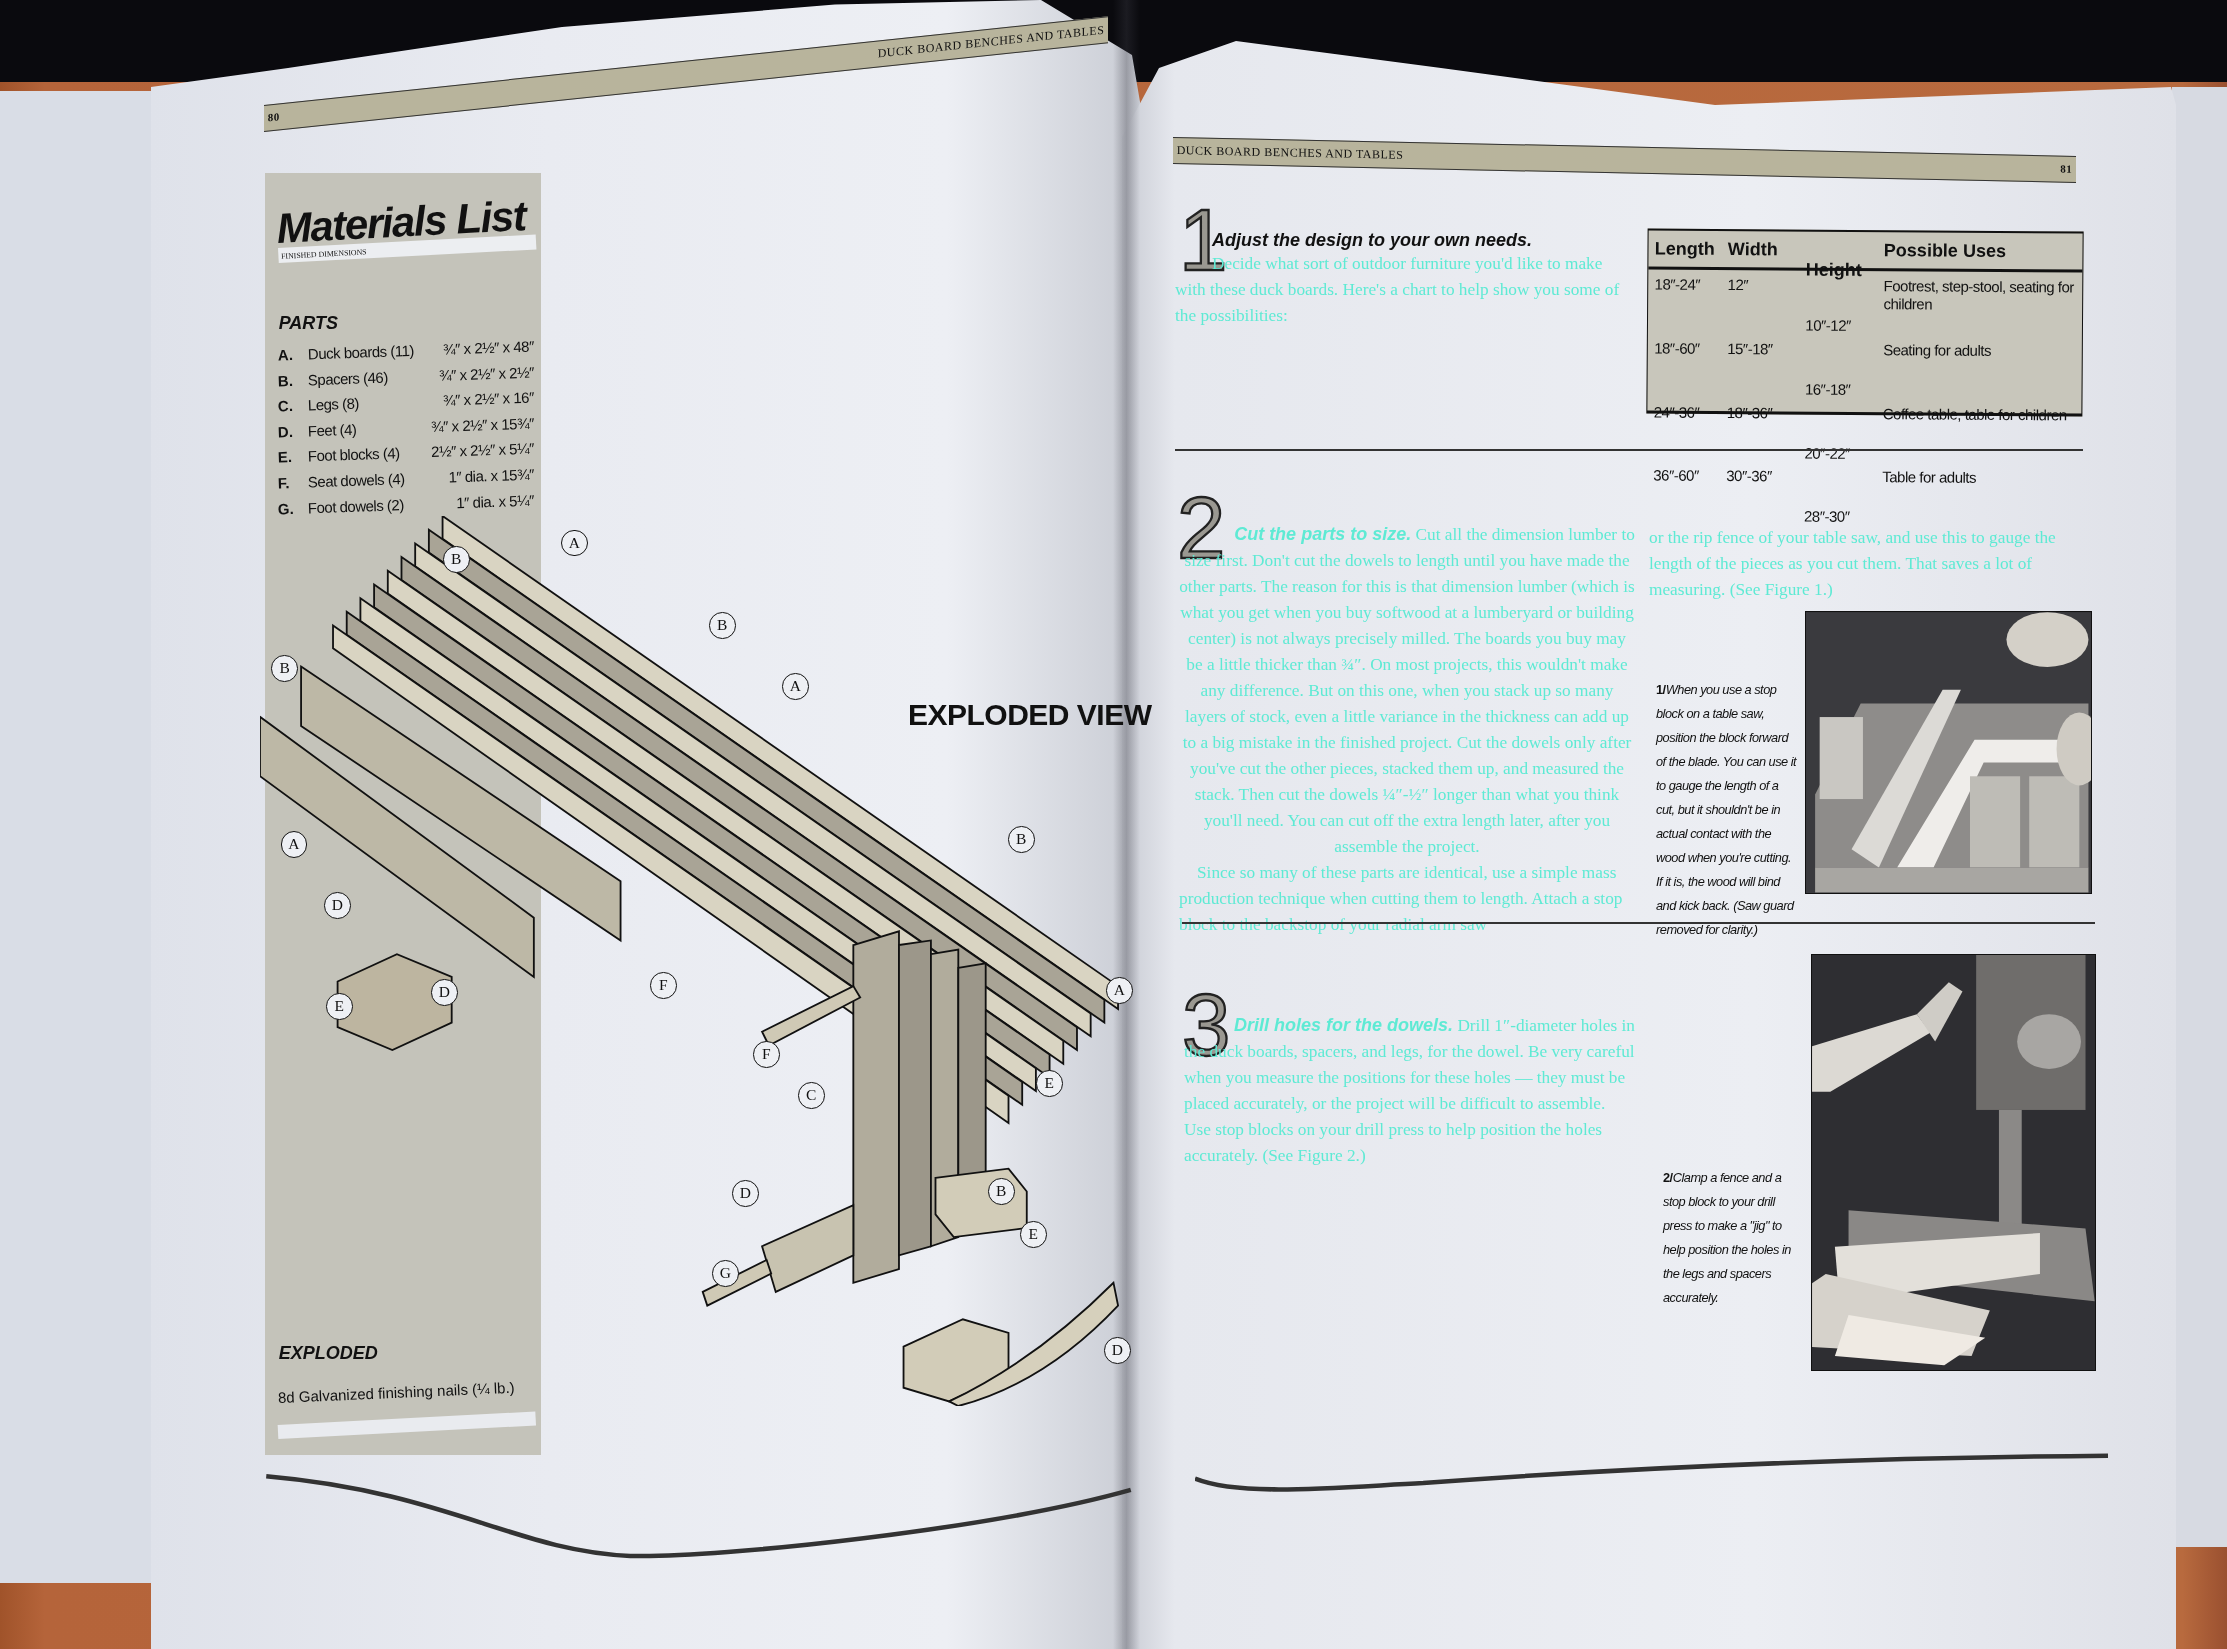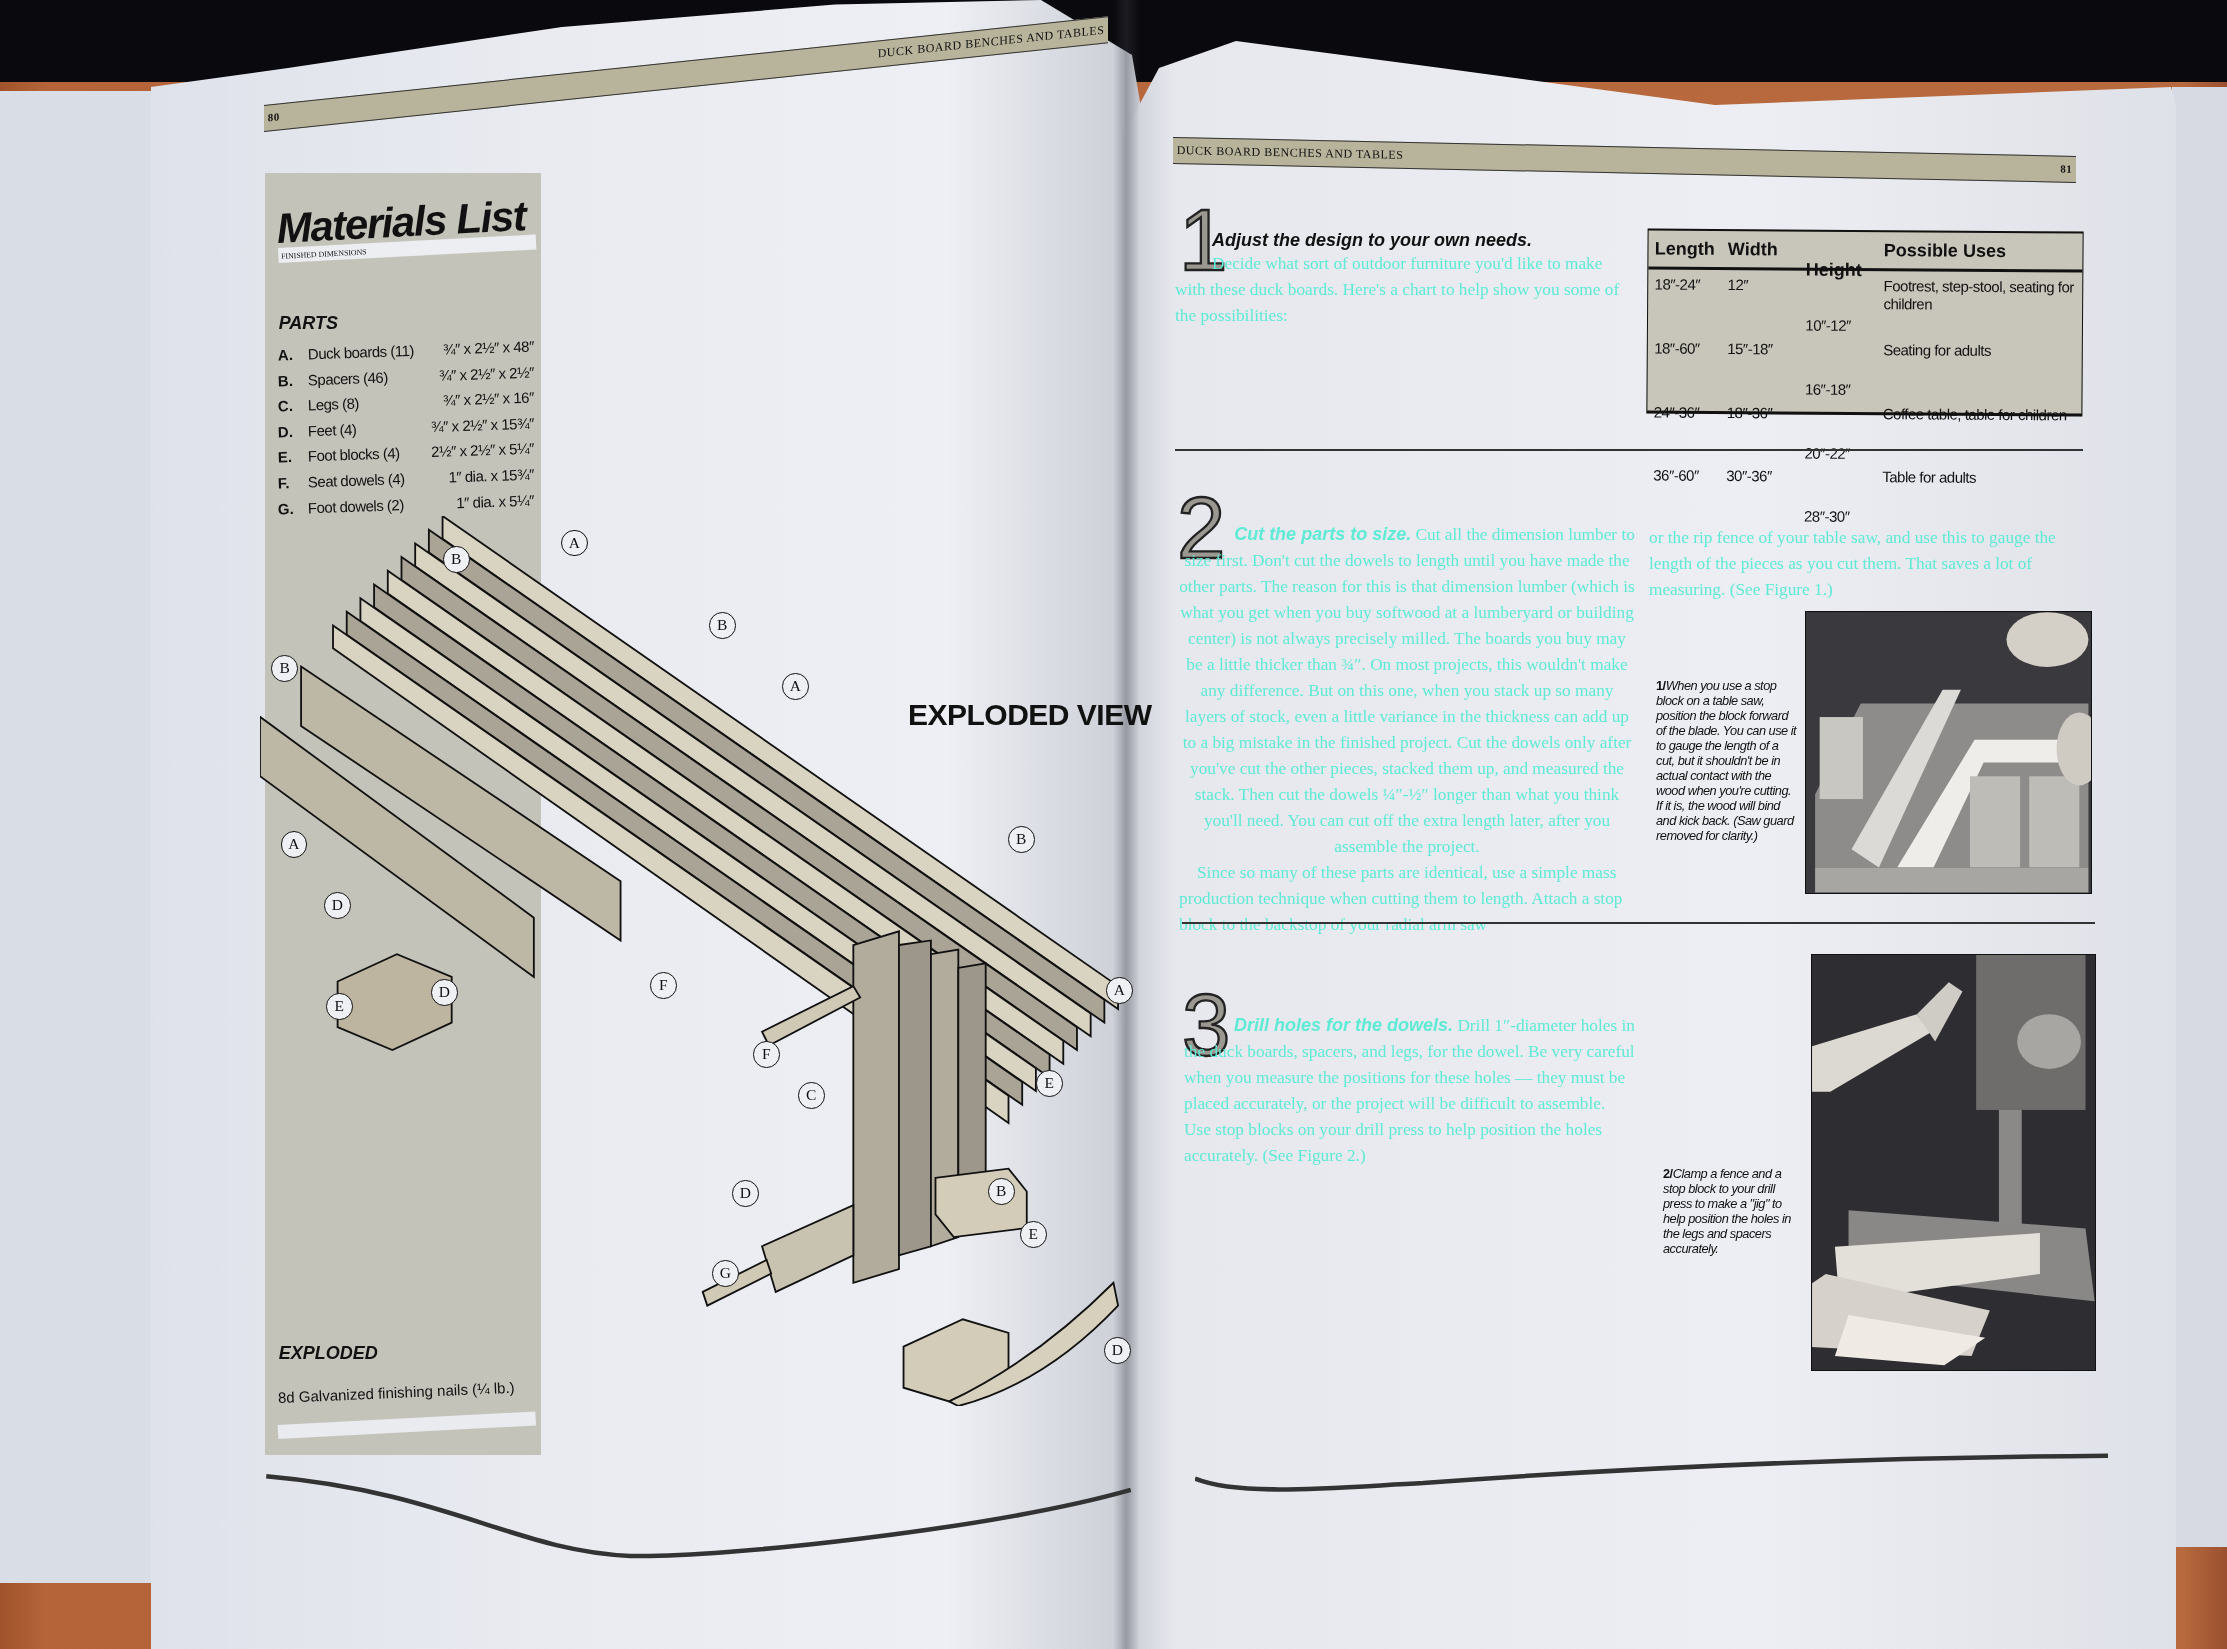--- a/index.html
+++ b/index.html
@@ -107,21 +107,21 @@
   }
   .step-heading {
     font-family: "Liberation Sans", sans-serif; font-weight: bold; font-style: italic; font-size: 18px;
   }
   .body-text {
     font-family: "Liberation Serif", serif; font-size: 17.3px; line-height: 26px; color: #5eead4;
   }
   .step-block { position: absolute; }
   .caption {
     position: absolute; font-family: "Liberation Sans", sans-serif; font-style: italic; font-size: 12.8px;
-    line-height: 15px; letter-spacing: -0.5px;
+    line-height: 24px; letter-spacing: -0.5px;
   }
   .caption b { font-style: normal; }
   .rule { position: absolute; height: 1.8px; background: #333; }
 
   
   .uses-table {
     position: absolute; left: 1647px; top: 230px; width: 436px; height: 185px;
     background: #c8c6bb; border: 1.8px solid #111; border-top-width: 2.7px; border-bottom-width: 3.7px;
     transform: rotate(0.4deg);
   }

